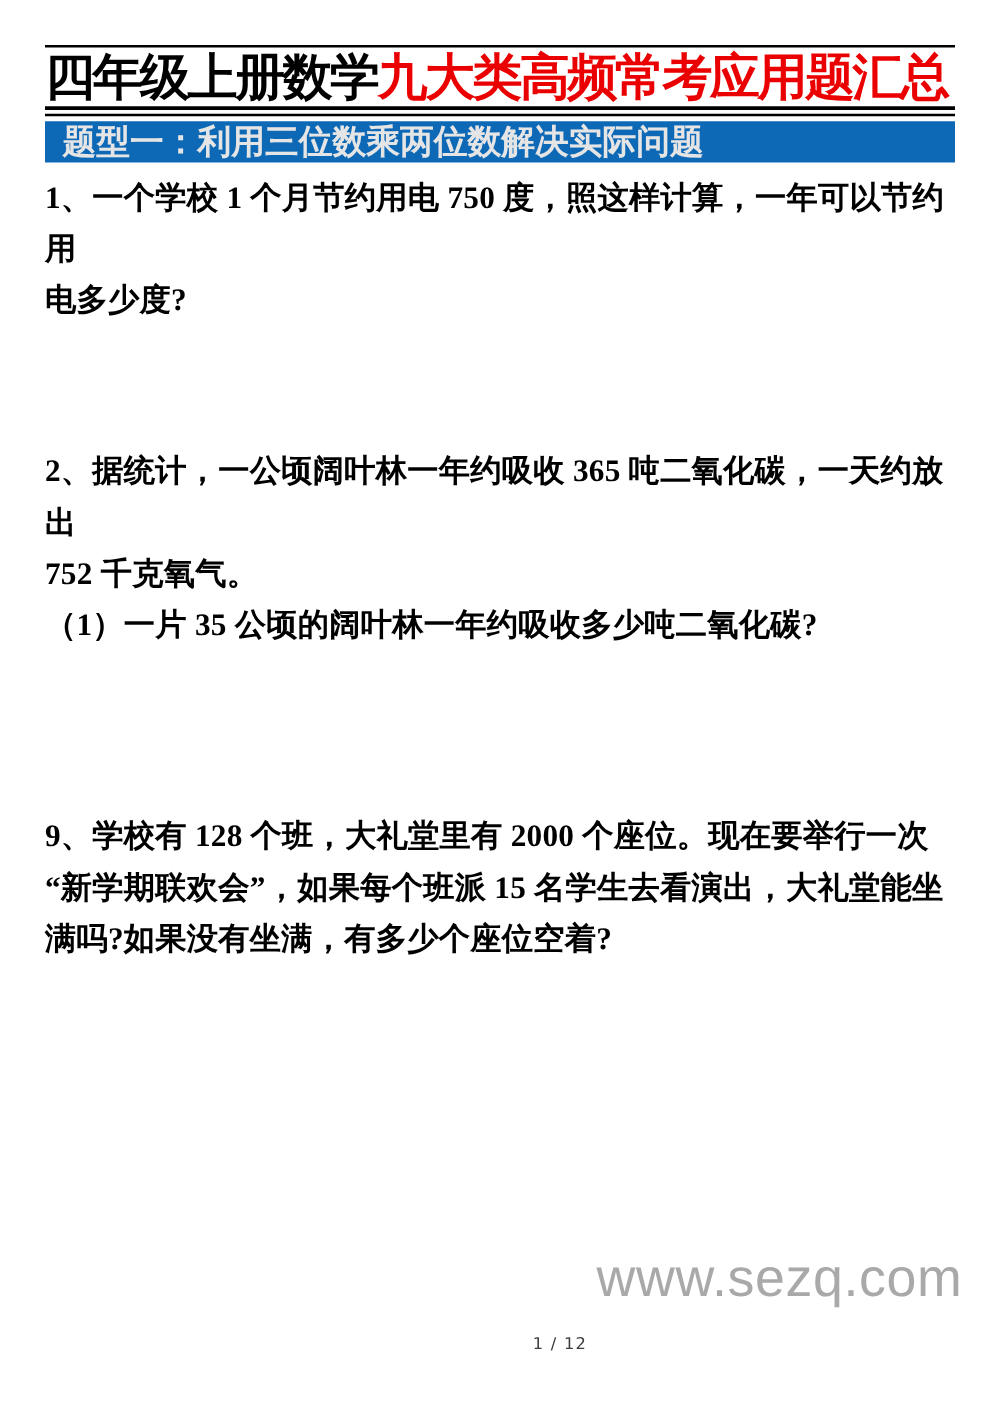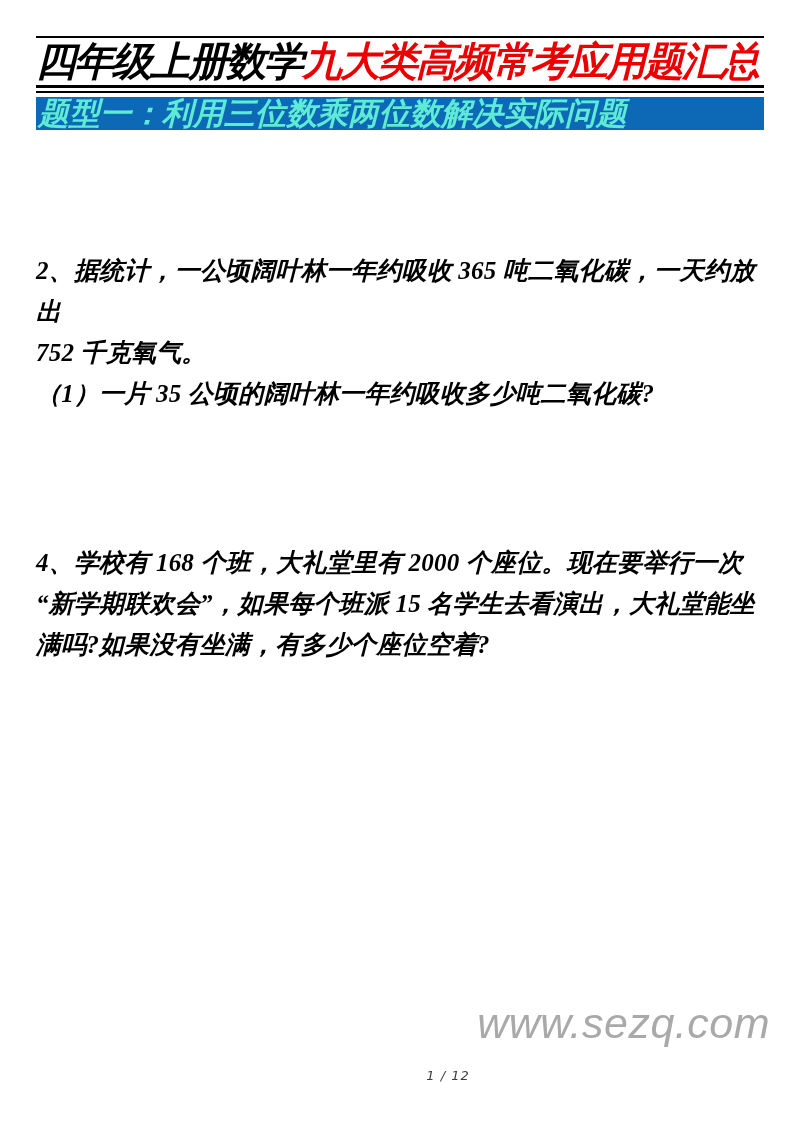--- a/index.html
+++ b/index.html
@@ -11,21 +11,20 @@
   }
   *{margin:0;padding:0;box-sizing:border-box;}
   html,body{background:#ffffff;}
   body{font-family:"Liberation Serif","DejaVu Serif",serif;}
   .sheet{
     position:relative;
     width:800px;
     height:1131px;
     background:#ffffff;
     overflow:hidden;
-    font-style:italic;
   }
   .content{
     margin:0 36px;
     width:728px;
   }
   
   .title-block{
     margin-top:36px;
     border-top:2px solid var(--text-black);
     padding-top:1px;
@@ -40,37 +39,37 @@
   }
   .doc-title .red{color:var(--title-red);}
   .rule-thick{height:3px;background:var(--text-black);}
   .rule-thin{height:2px;background:var(--text-black);margin-top:3px;}
   
   .banner{
     margin-top:4px;
     height:33px;
     line-height:33px;
     background:var(--banner-blue);
-    color:#5eead4;
-    font-size:31px;
+    color:#e5e5e5;
+    font-size:27px;
     font-weight:700;
-    padding-left:2px;
+    padding-left:14px;
     white-space:nowrap;
   }
   
   .prob{
     white-space:pre-line;
     font-size:25px;
     line-height:41px;
     font-weight:600;
     color:var(--text-black);
     letter-spacing:0.2px;
   }
   .prob.p1{margin-top:8px;}
-  .prob.p2{margin-top:120px;}
+  .prob.p2{margin-top:96px;}
   .prob.p2q2{margin-top:49px;}
   .prob.p3{margin-top:67px;}
   .prob.p4{margin-top:128px;}
   
   .page-number{
     position:absolute;
     top:1068px;
     left:0;
     width:800px;
     text-align:center;
@@ -98,28 +97,30 @@
   <div class="content">
 
     <div class="title-block">
       <div class="doc-title"><span>四年级上册数学</span><span class="red">九大类高频常考应用题汇总</span></div>
       <div class="rule-thick"></div>
       <div class="rule-thin"></div>
     </div>
 
     <div class="banner">题型一：利用三位数乘两位数解决实际问题</div>
 
+    <div class="prob p1">1、一个学校 1 个月节约用电 750 度，照这样计算，一年可以节约用
+电多少度?</div>
 
     <div class="prob p2">2、据统计，一公顷阔叶林一年约吸收 365 吨二氧化碳，一天约放出
 752 千克氧气。
 （1）一片 35 公顷的阔叶林一年约吸收多少吨二氧化碳?</div>
 
 
 
-    <div class="prob p4">4、学校有 168 个班，大礼堂里有 2000 个座位。现在要举行一次
+    <div class="prob p4">9、学校有 128 个班，大礼堂里有 2000 个座位。现在要举行一次
 “新学期联欢会”，如果每个班派 15 名学生去看演出，大礼堂能坐
 满吗?如果没有坐满，有多少个座位空着?</div>
 
   </div>
 
   <div class="page-number">1 / 12</div>
 
   <div class="watermark">www.sezq.com</div>
 </div>
 

